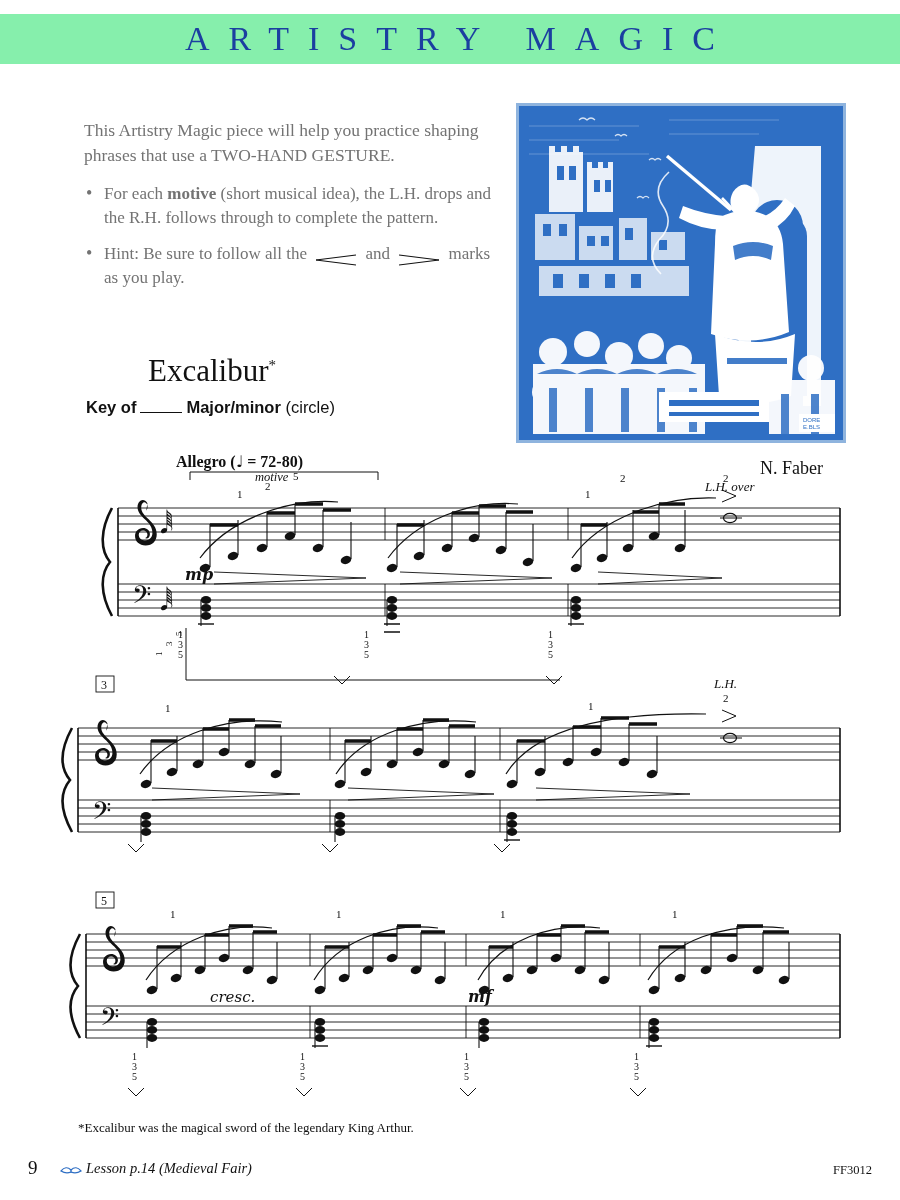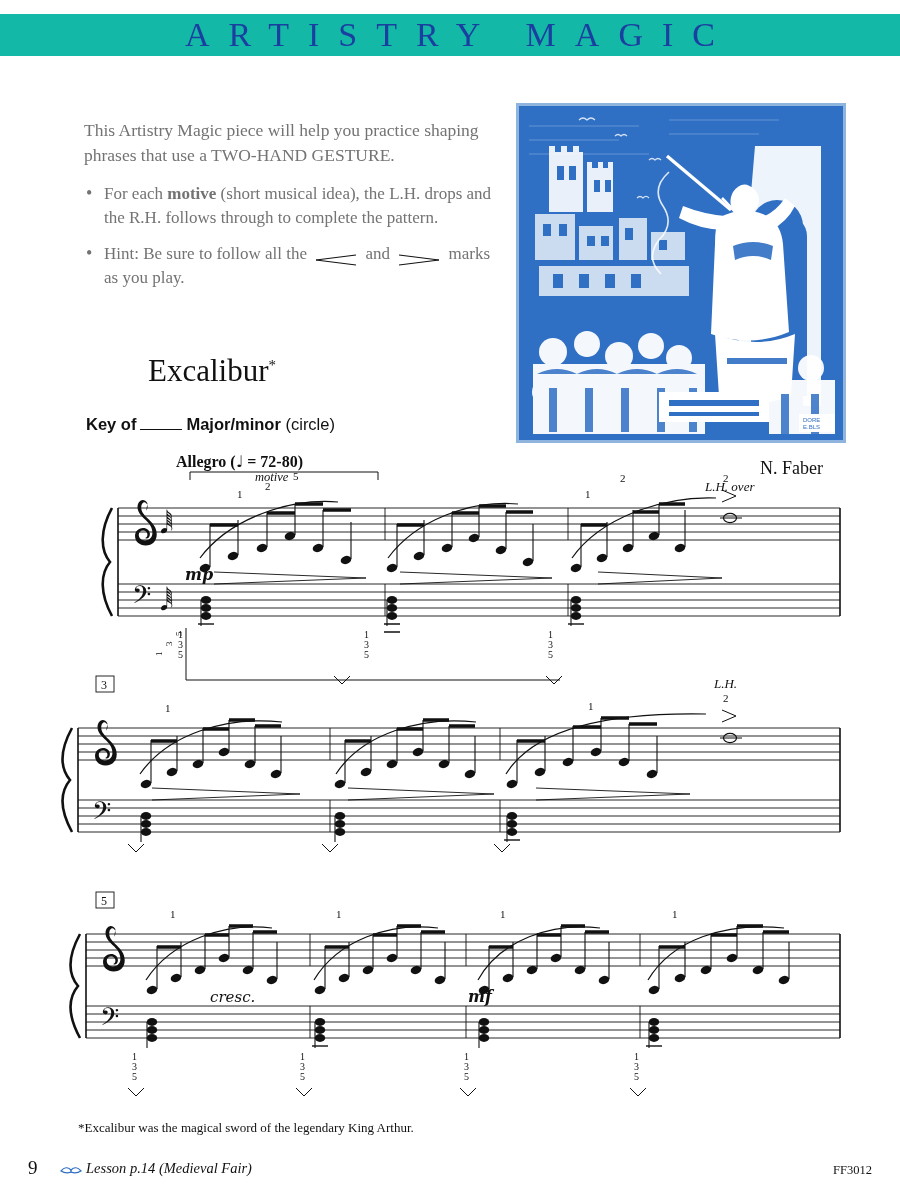--- a/index.html
+++ b/index.html
@@ -13,22 +13,22 @@
     position: relative;
     font-family: "Liberation Serif", serif;
     color: #111;
     overflow: hidden;
   }
 
   
   .banner {
     position: absolute;
     left: 0; top: 14px;
-    width: 900px; height: 42px;
-    background: #14b8a6;
+    width: 900px; height: 50px;
+    background: #86efac;
     display: flex;
     align-items: center;
     justify-content: center;
   }
   .banner-title {
     font-family: "Liberation Serif", serif;
     font-size: 34px;
     color: #1b3fa0;
     letter-spacing: 19px;
     padding-left: 19px;
@@ -92,21 +92,20 @@
     margin-top: 15px;
   }
   .piece-title sup { font-size: 15px; vertical-align: super; }
 
   .key-line {
     position: absolute;
     left: 86px; top: 398px;
     font-family: "Liberation Sans", sans-serif;
     font-size: 16.5px;
     color: #111;
-    margin-top: 17px;
   }
   .key-line .kb { font-weight: bold; }
   .key-line .blank {
     display: inline-block;
     width: 42px;
     border-bottom: 1.6px solid #111;
     margin: 0 4px;
   }
   .key-line .paren { font-weight: normal; }
 

